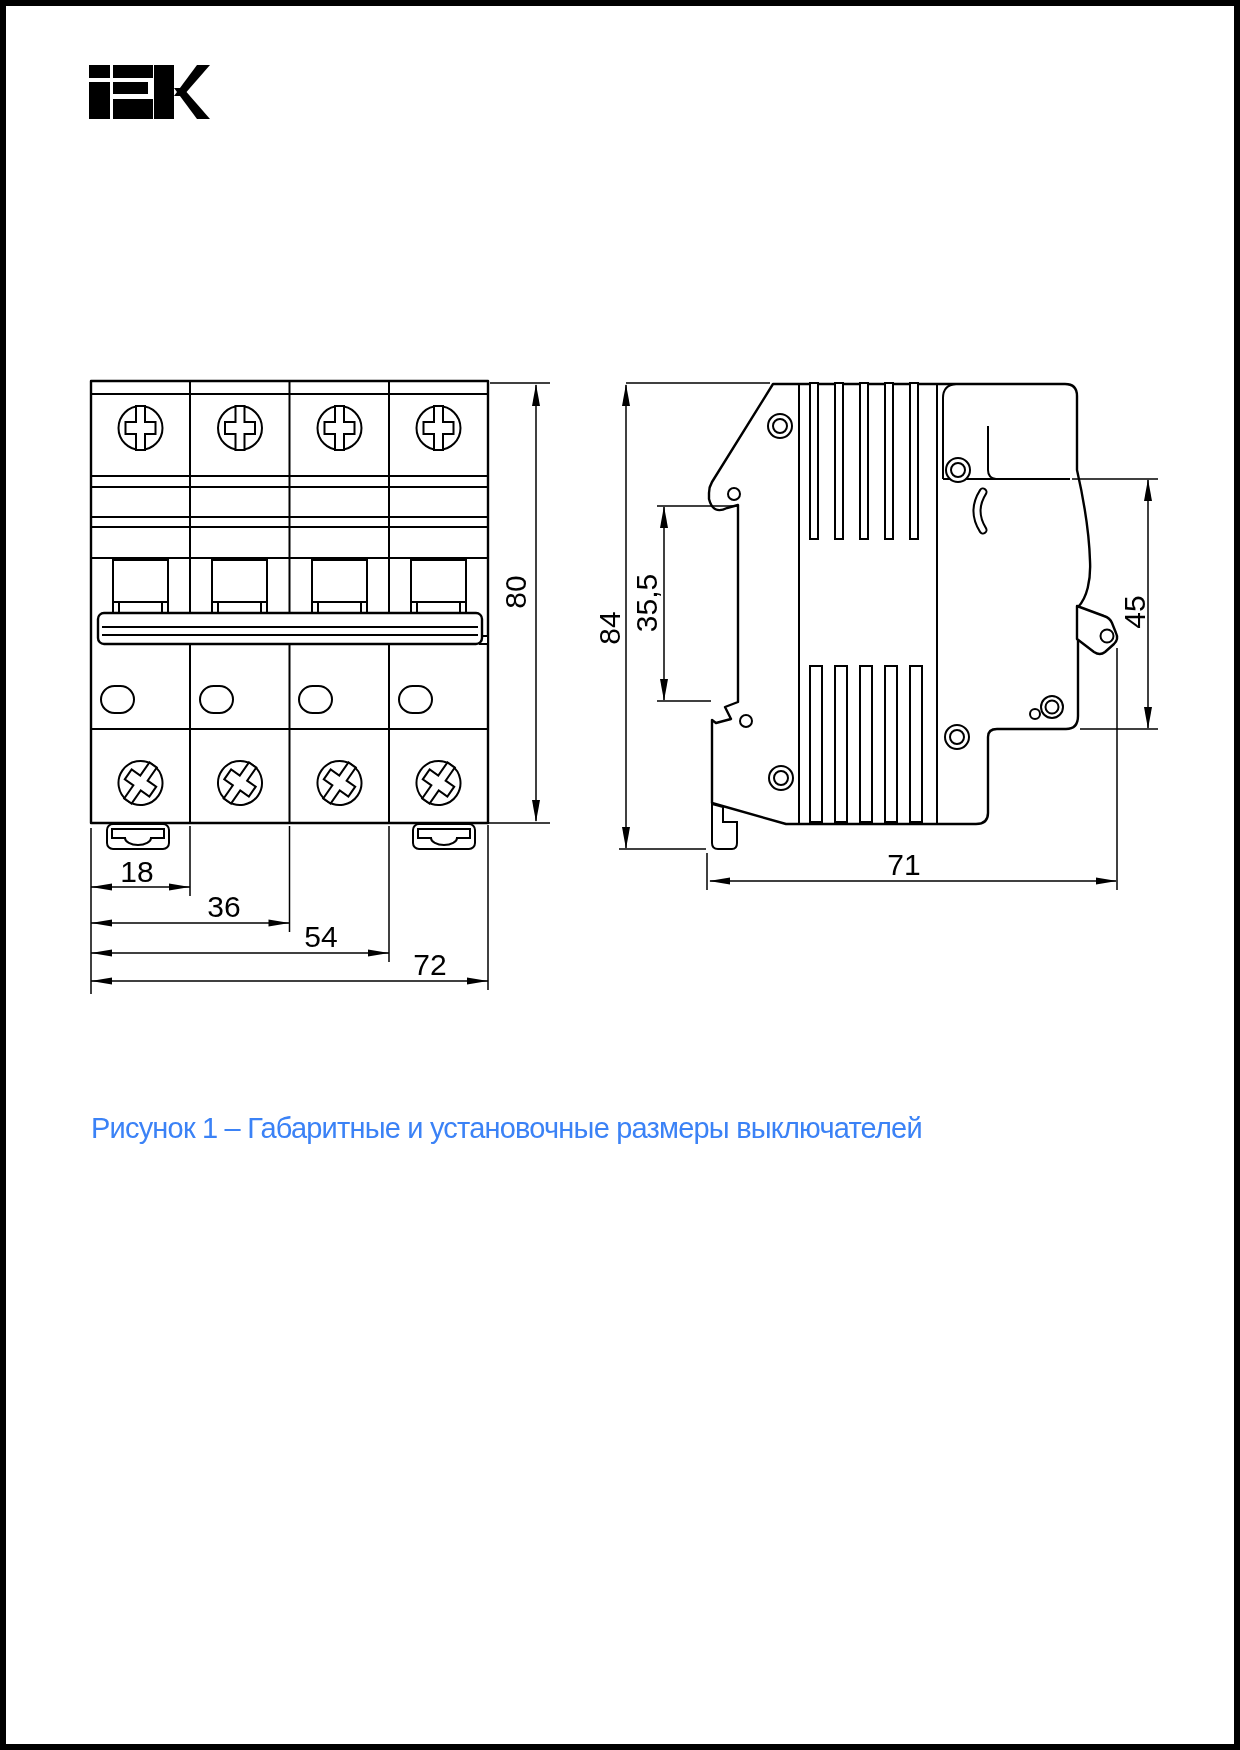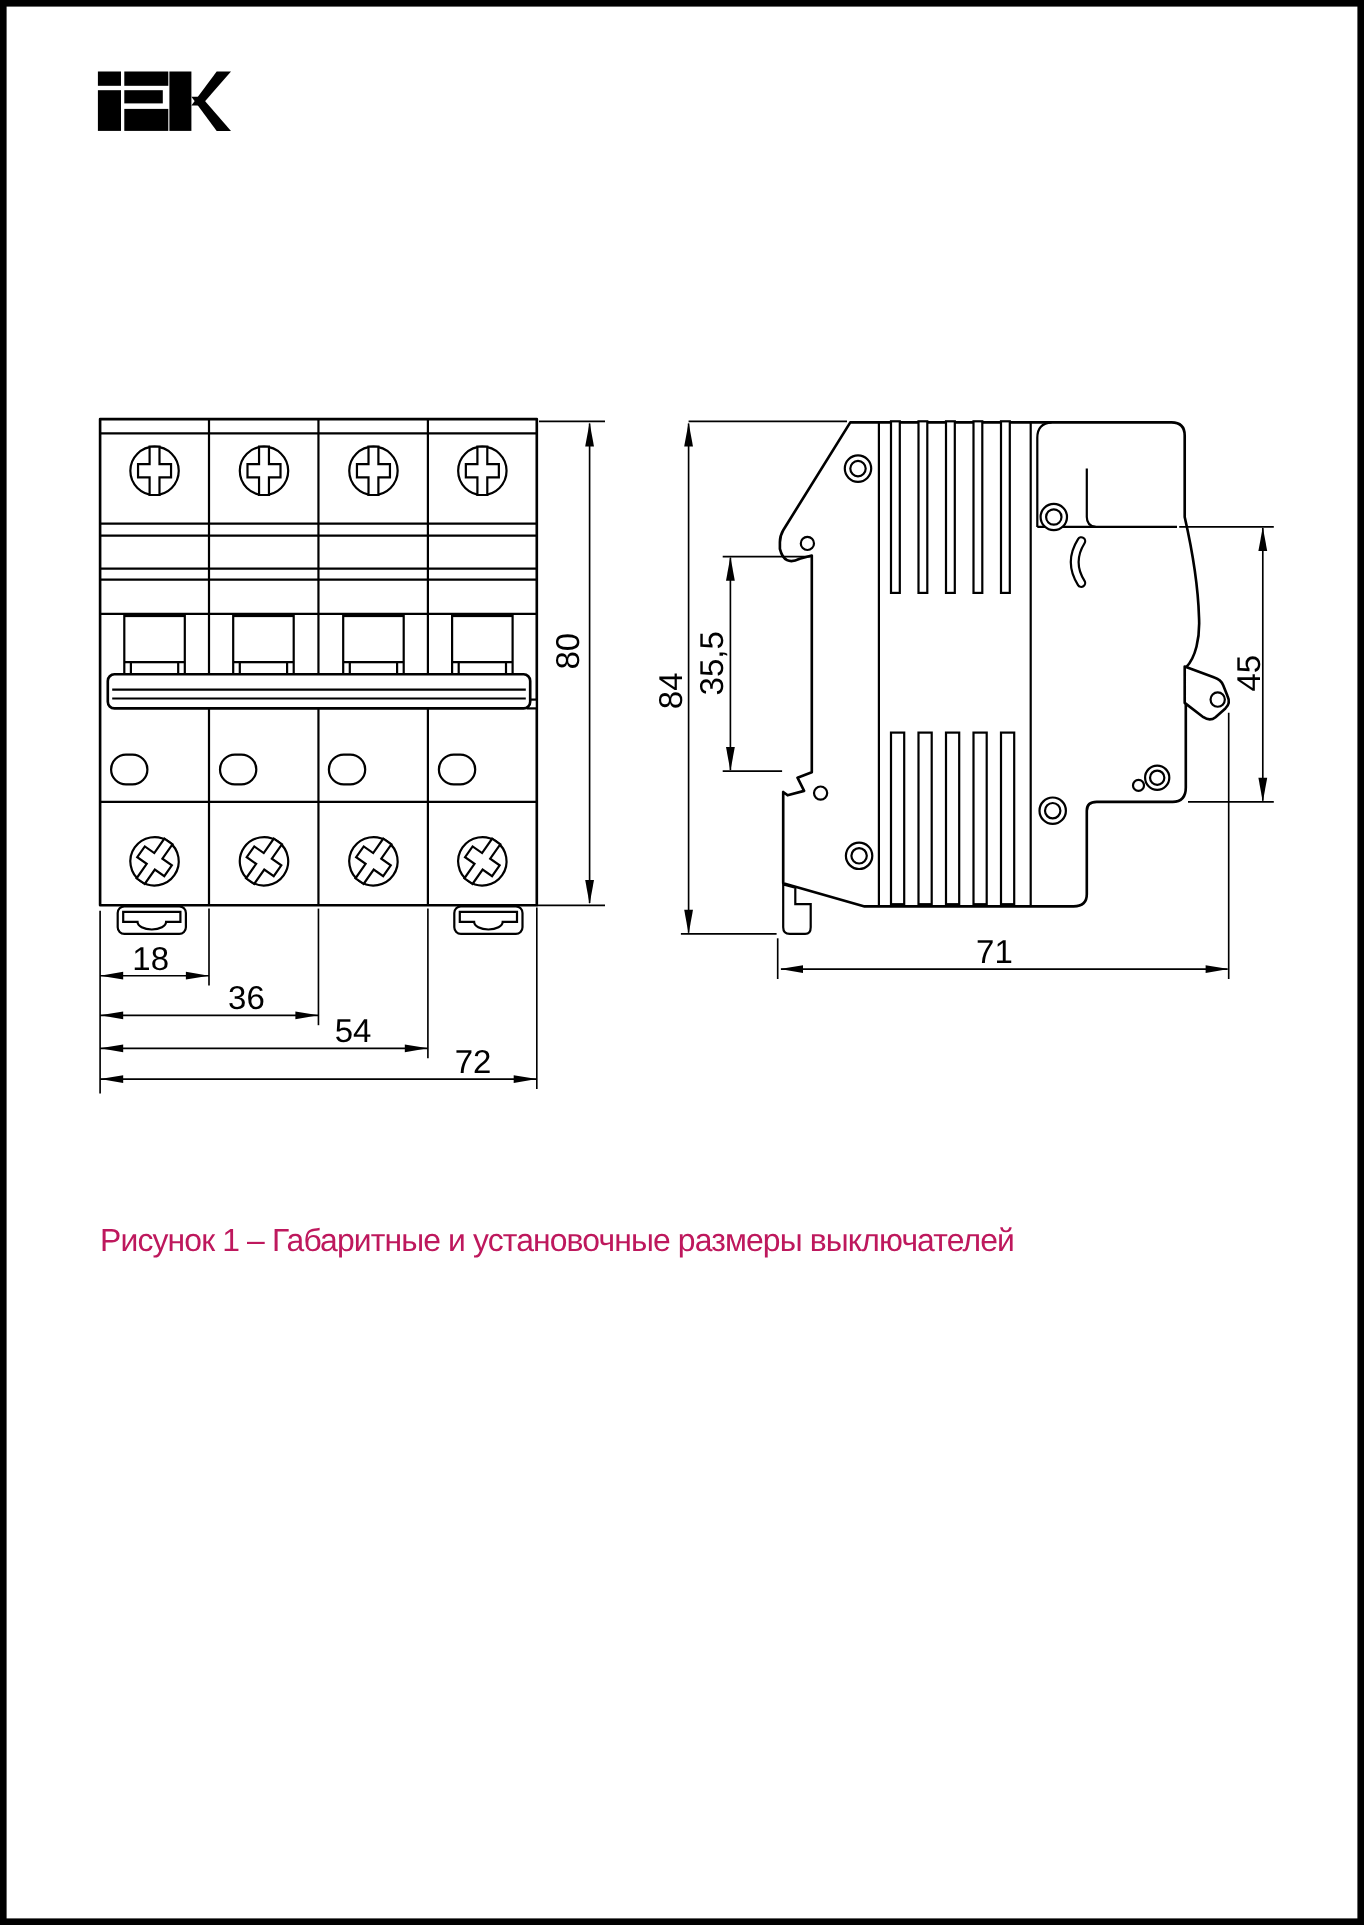--- a/index.html
+++ b/index.html
@@ -18,21 +18,21 @@
     font-size:30px;
     fill:#000;
     stroke:none;
   }
   .caption{
     position:absolute;
     left:85px;top:1106px;
     width:900px;
     font-size:29px;
     letter-spacing:-0.8px;
-    color:#be185d;
+    color:#3b82f6;
     white-space:nowrap;
   }
   .body-fill{stroke:#000;stroke-width:2.4;fill:#fff;stroke-linejoin:round;}
   .inner-line{stroke:#000;stroke-width:2;fill:none;}
   .inner-fill{stroke:#000;stroke-width:2;fill:#fff;}
   .dim-line{stroke:#000;stroke-width:1.5;fill:none;}
   .arrow{fill:#000;stroke:none;}
   .logo-shape{fill:#000;stroke:none;}
 </style>
 </head>

